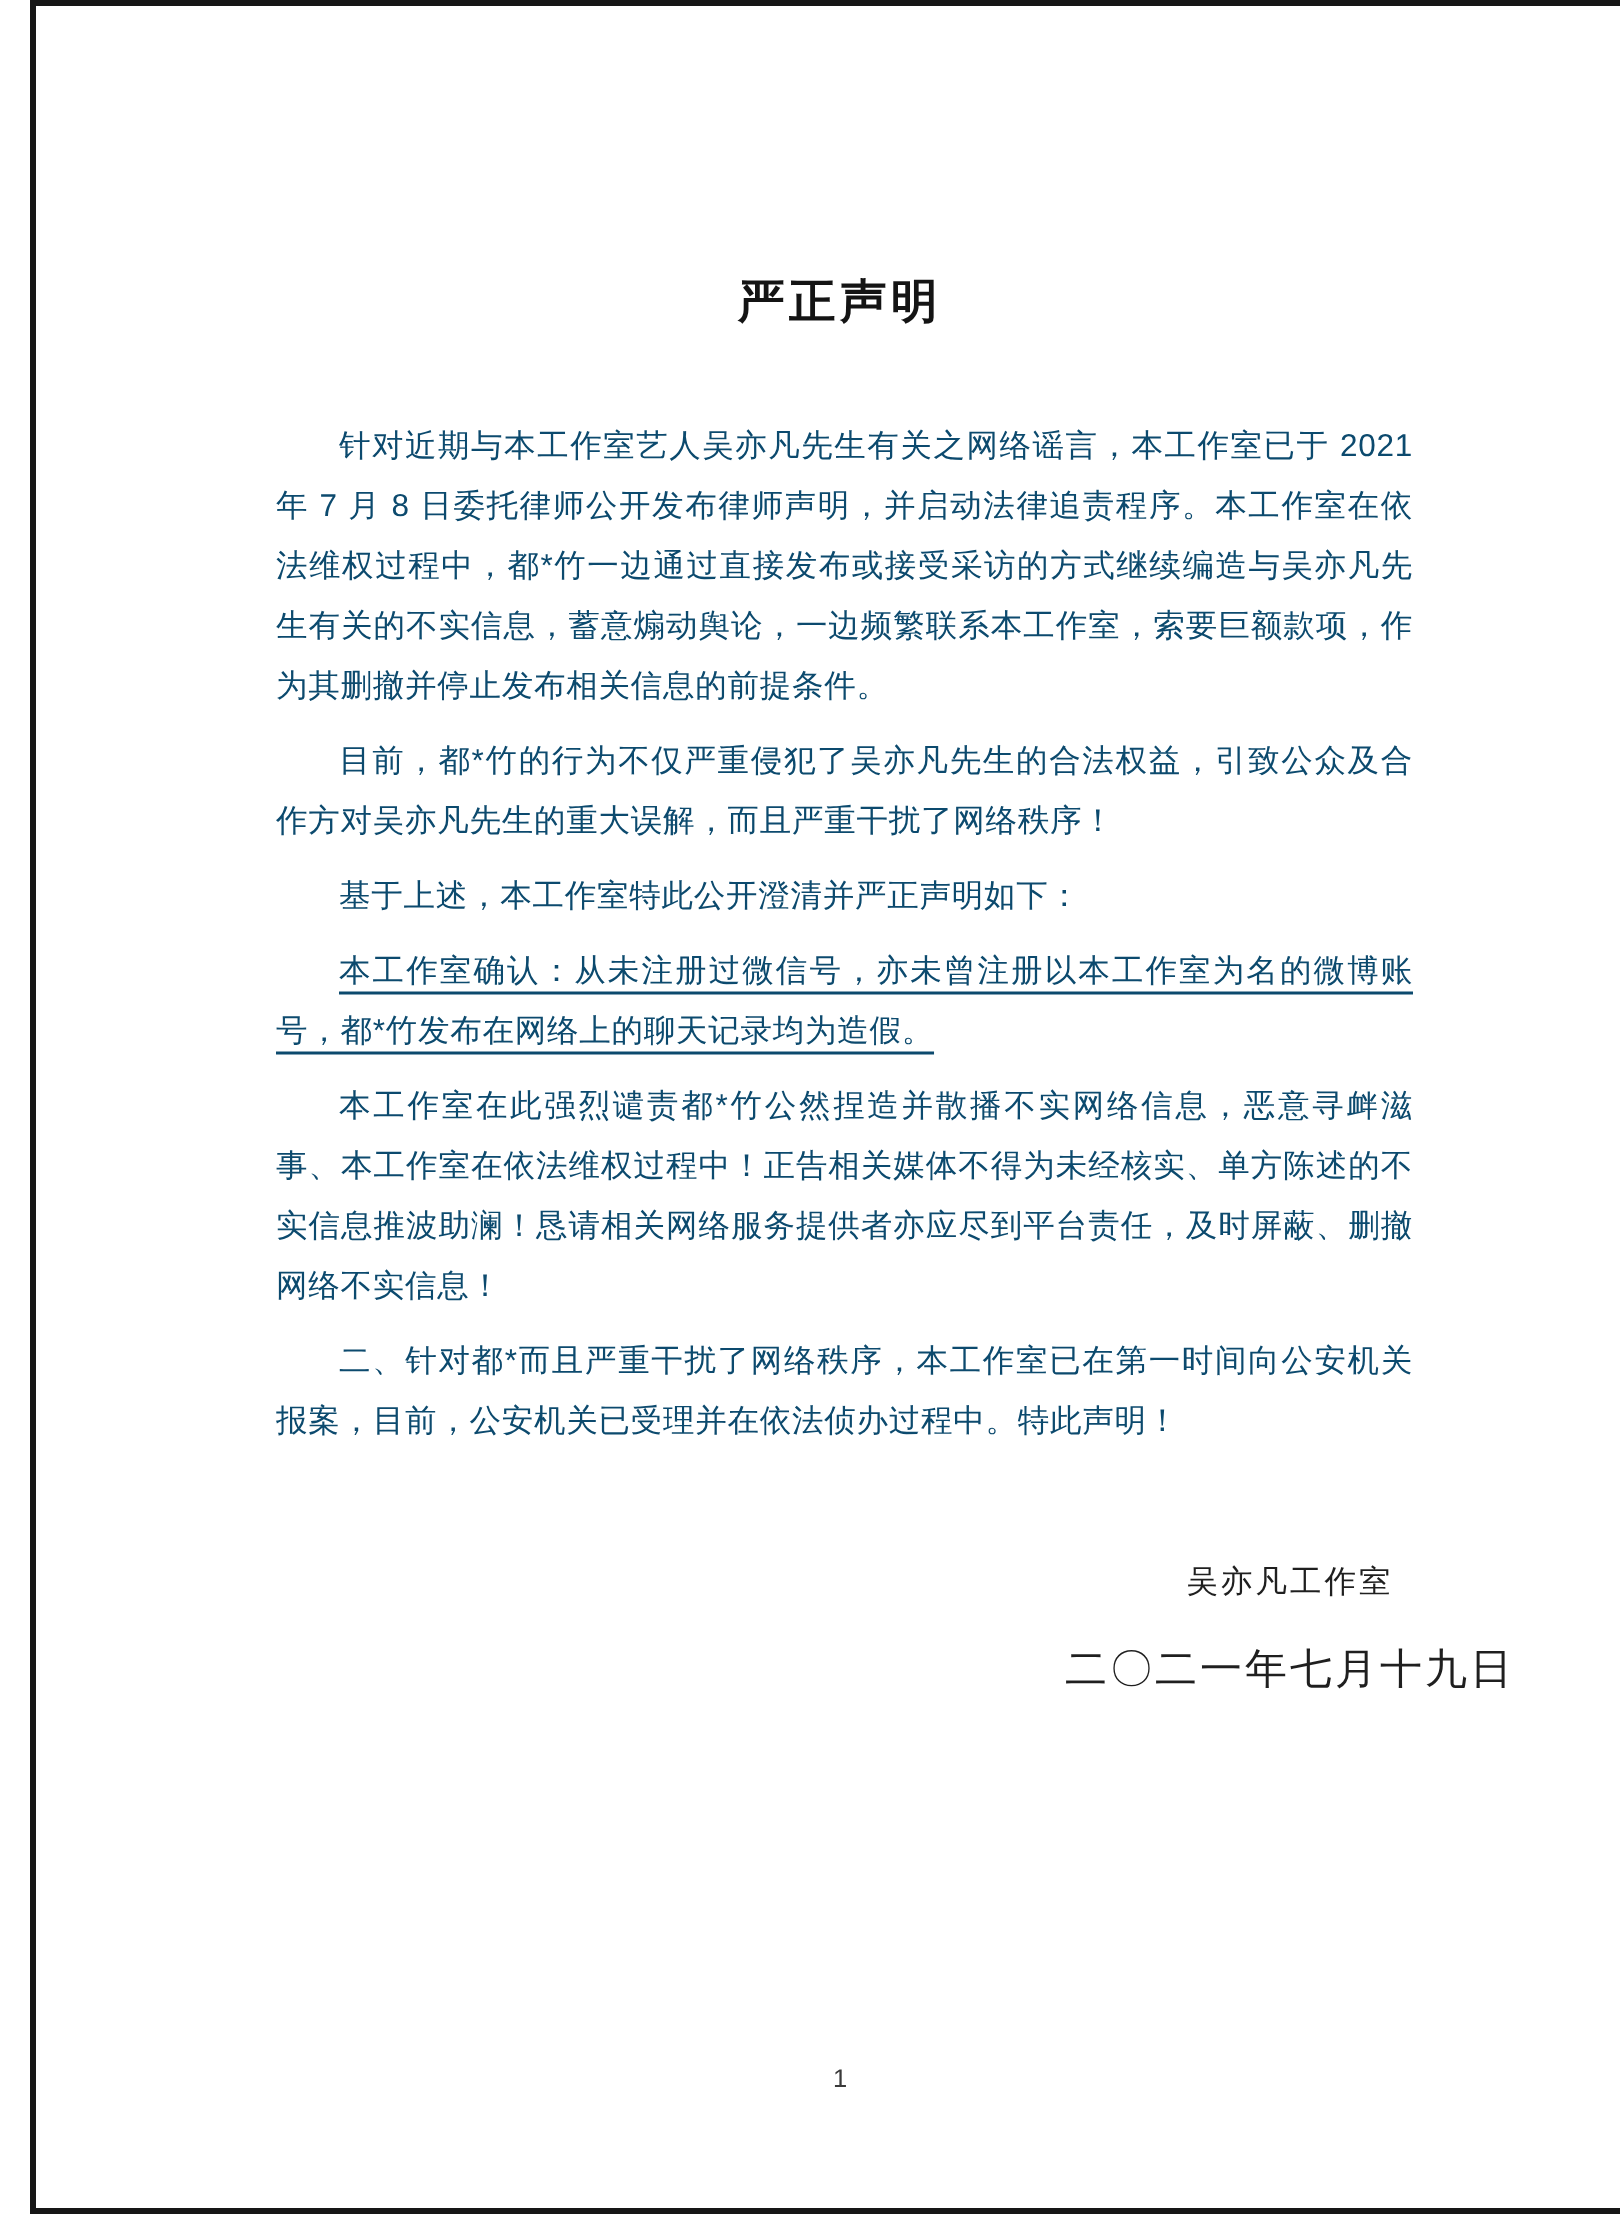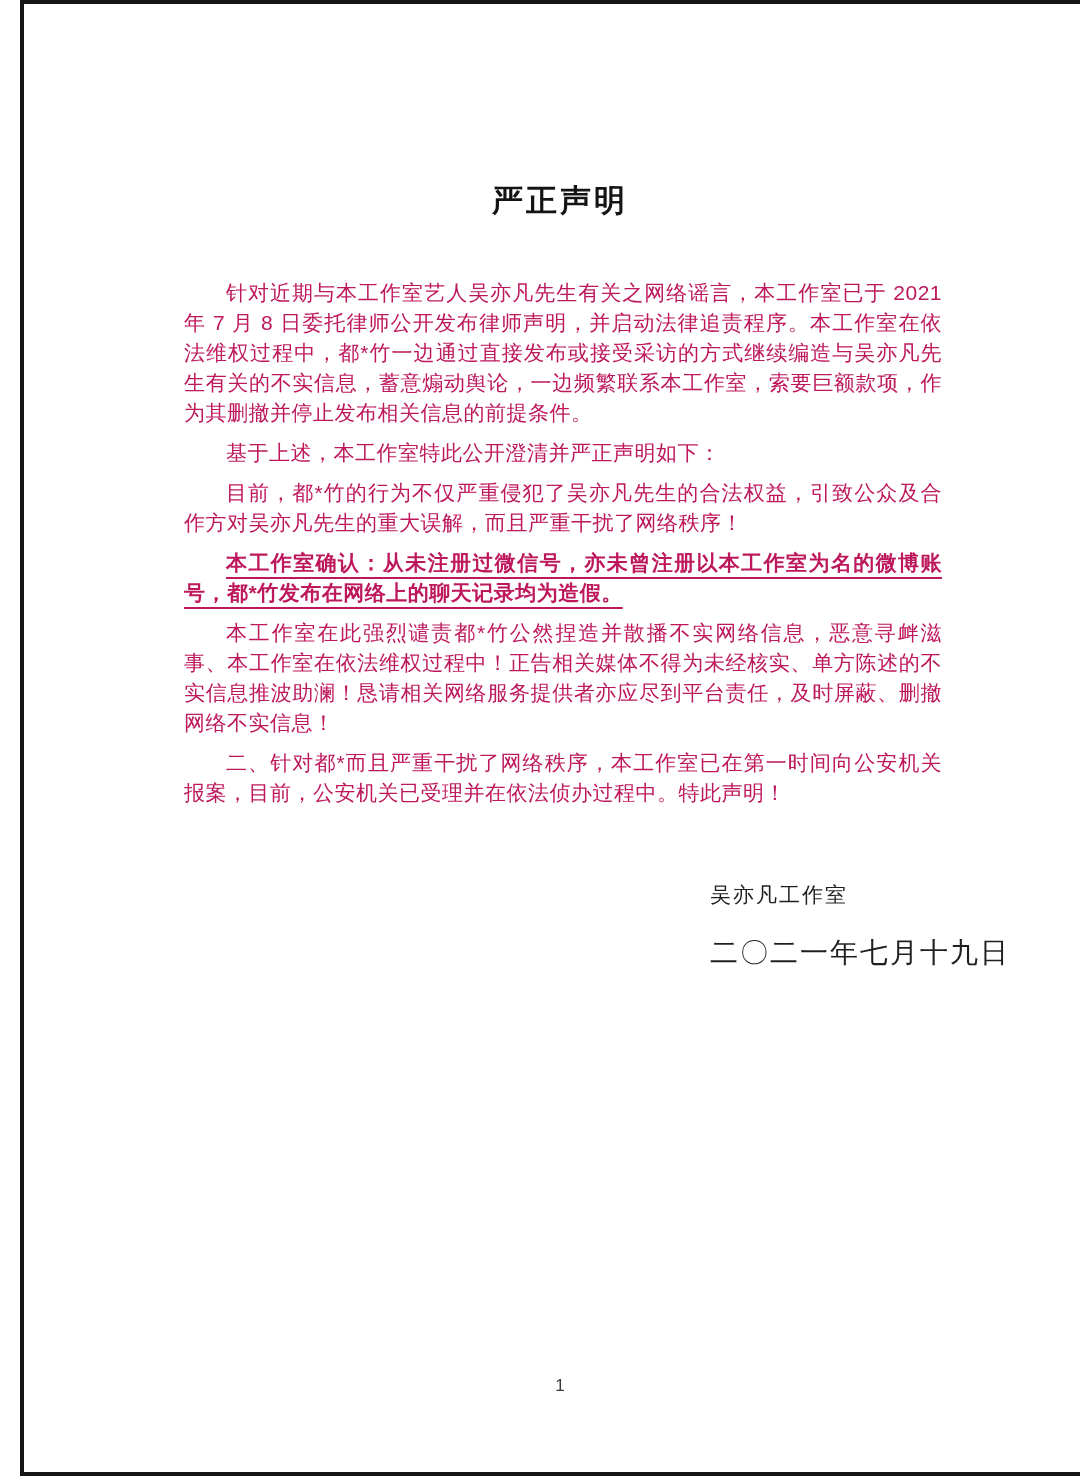--- a/index.html
+++ b/index.html
@@ -26,37 +26,37 @@
     font-weight: bold;
     letter-spacing: 3px;
     color: #141414;
   }
   .doc-body {
     margin: 56px 154px 0 160px;
   }
   .doc-body p {
     margin: 10px 0;
     font-size: 21px;
-    line-height: 30px;
+    line-height: 40px;
     letter-spacing: 0.5px;
     text-align: justify;
     text-indent: 2em;
-    color: #be185d;
+    color: #0c4a6e;
   }
   .doc-body p.underlined {
     text-decoration: underline;
     text-underline-offset: 7px;
     text-decoration-thickness: 1.5px;
-    font-weight: bold;
   }
   .sig-block {
     margin: 72px 86px 0 auto;
     width: fit-content;
     display: flex;
     flex-direction: column;
+    align-items: center;
   }
   .sig-name {
     font-size: 21px;
     letter-spacing: 2px;
     line-height: 30px;
   }
   .sig-date {
     margin-top: 28px;
     font-size: 28px;
     letter-spacing: 2px;
@@ -74,22 +74,22 @@
 </style>
 </head>
 <body>
 
 <div class="page">
 
   <h1 class="doc-title">严正声明</h1>
 
   <div class="doc-body">
     <p>针对近期与本工作室艺人吴亦凡先生有关之网络谣言，本工作室已于 2021 年 7 月 8 日委托律师公开发布律师声明，并启动法律追责程序。本工作室在依法维权过程中，都*竹一边通过直接发布或接受采访的方式继续编造与吴亦凡先生有关的不实信息，蓄意煽动舆论，一边频繁联系本工作室，索要巨额款项，作为其删撤并停止发布相关信息的前提条件。</p>
+    <p>目前，都*竹的行为不仅严重侵犯了吴亦凡先生的合法权益，引致公众及合作方对吴亦凡先生的重大误解，而且严重干扰了网络秩序！</p>
     <p>基于上述，本工作室特此公开澄清并严正声明如下：</p>
-    <p>目前，都*竹的行为不仅严重侵犯了吴亦凡先生的合法权益，引致公众及合作方对吴亦凡先生的重大误解，而且严重干扰了网络秩序！</p>
     <p class="underlined">本工作室确认：从未注册过微信号，亦未曾注册以本工作室为名的微博账号，都*竹发布在网络上的聊天记录均为造假。</p>
     <p>本工作室在此强烈谴责都*竹公然捏造并散播不实网络信息，恶意寻衅滋事、本工作室在依法维权过程中！正告相关媒体不得为未经核实、单方陈述的不实信息推波助澜！恳请相关网络服务提供者亦应尽到平台责任，及时屏蔽、删撤网络不实信息！</p>
     <p>二、针对都*而且严重干扰了网络秩序，本工作室已在第一时间向公安机关报案，目前，公安机关已受理并在依法侦办过程中。特此声明！</p>
   </div>
 
   <div class="sig-block">
     <div class="sig-name">吴亦凡工作室</div>
     <div class="sig-date">二〇二一年七月十九日</div>
   </div>
 

